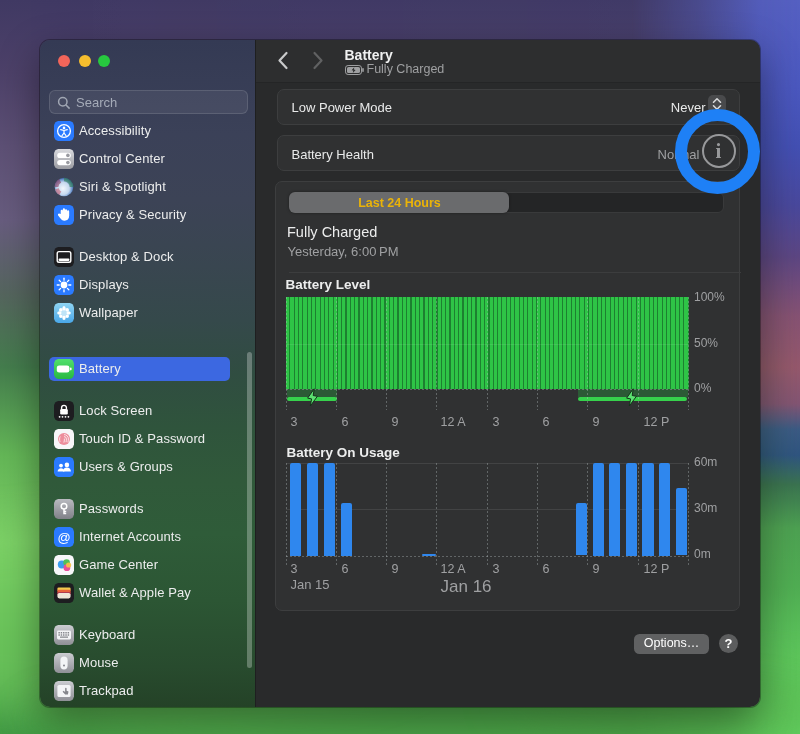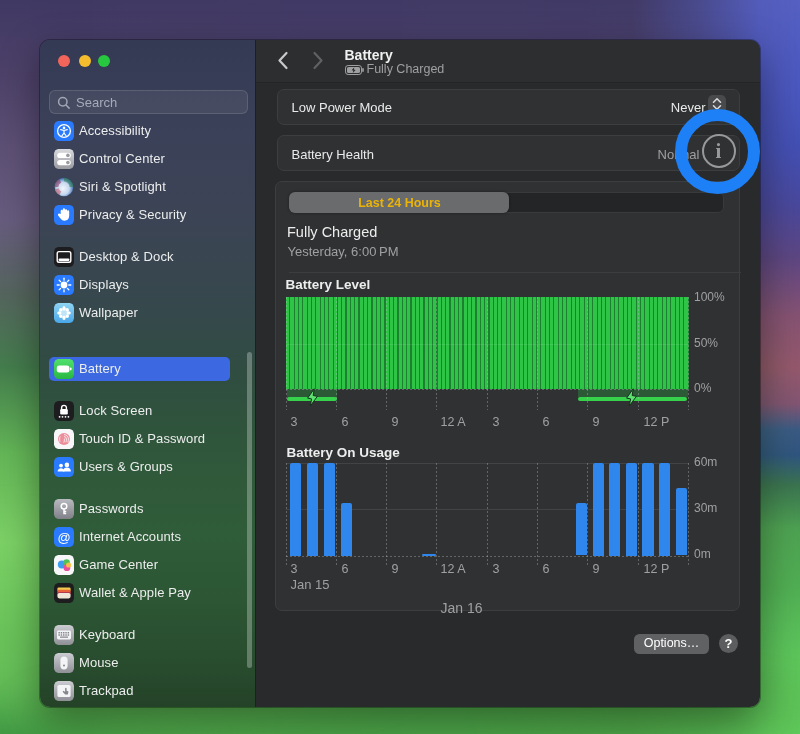--- a/index.html
+++ b/index.html
@@ -462,21 +462,21 @@
       <div style="position:absolute; left:10px; top:373.5px; width:403px; height:1px; background-image:linear-gradient(90deg,rgba(190,200,200,.35) 0 2px,transparent 2px 4px); background-size:4px 1px;"></div>
       <div class="blab" style="left:15px; top:380px;">3</div>
         <div class="blab" style="left:66px; top:380px;">6</div>
         <div class="blab" style="left:116px; top:380px;">9</div>
         <div class="blab" style="left:165px; top:380px;">12 A</div>
         <div class="blab" style="left:217px; top:380px;">3</div>
         <div class="blab" style="left:267px; top:380px;">6</div>
         <div class="blab" style="left:317px; top:380px;">9</div>
         <div class="blab" style="left:368px; top:380px;">12 P</div>
       <div style="position:absolute; left:15px; top:395px; font-size:13px; color:#9fa0a2;">Jan 15</div>
-      <div style="position:absolute; left:165px; top:395px; font-size:14px; color:#9fa0a2;margin-top:23px;">Jan 16</div>
+      <div style="position:absolute; left:165px; top:395px; font-size:17px; color:#9fa0a2;">Jan 16</div>
     </div>
     <div class="btn" style="left:378.5px; top:594px; width:75px; height:19.5px; font-size:12.5px; line-height:19.5px;">Options…</div>
     <div class="btn" style="left:463.3px; top:593.6px; width:19.4px; height:19.4px; border-radius:50%; font-size:13px; line-height:19.4px; font-weight:bold; background:#5c5d5e;">?</div>
   </div>
 </div>
 <div class="annulus"></div>
 <div class="infobtn">
     <div style="position:absolute; left:0; top:0; width:30px; height:30px; text-align:center; font-family:'Liberation Serif',serif; font-size:21px; font-weight:bold; color:#98999b; line-height:30px;">i</div>
   </div>
 

